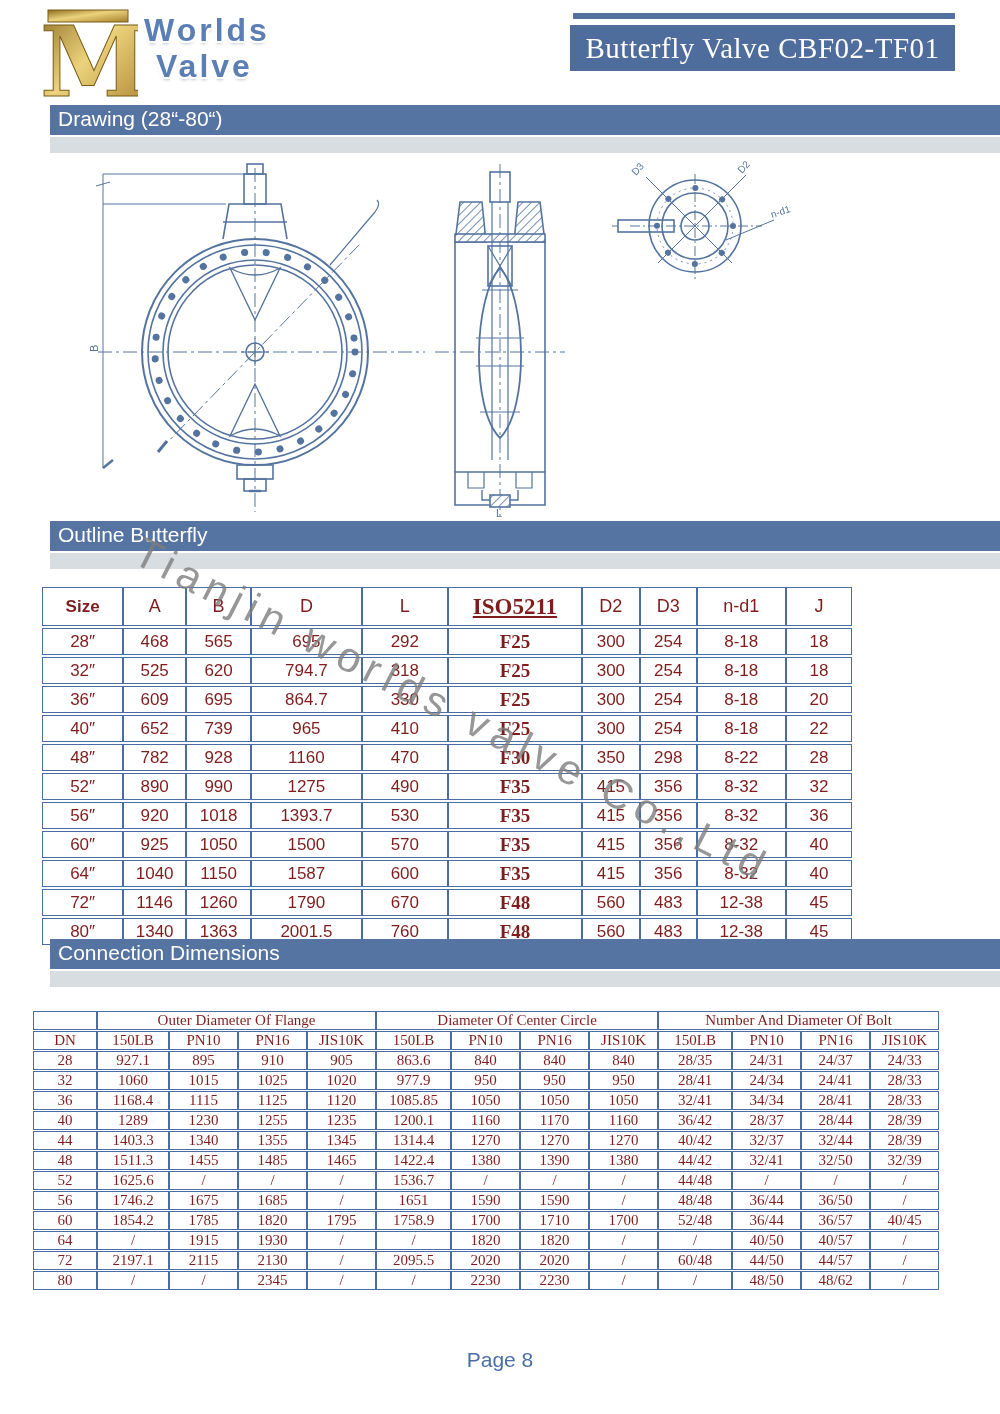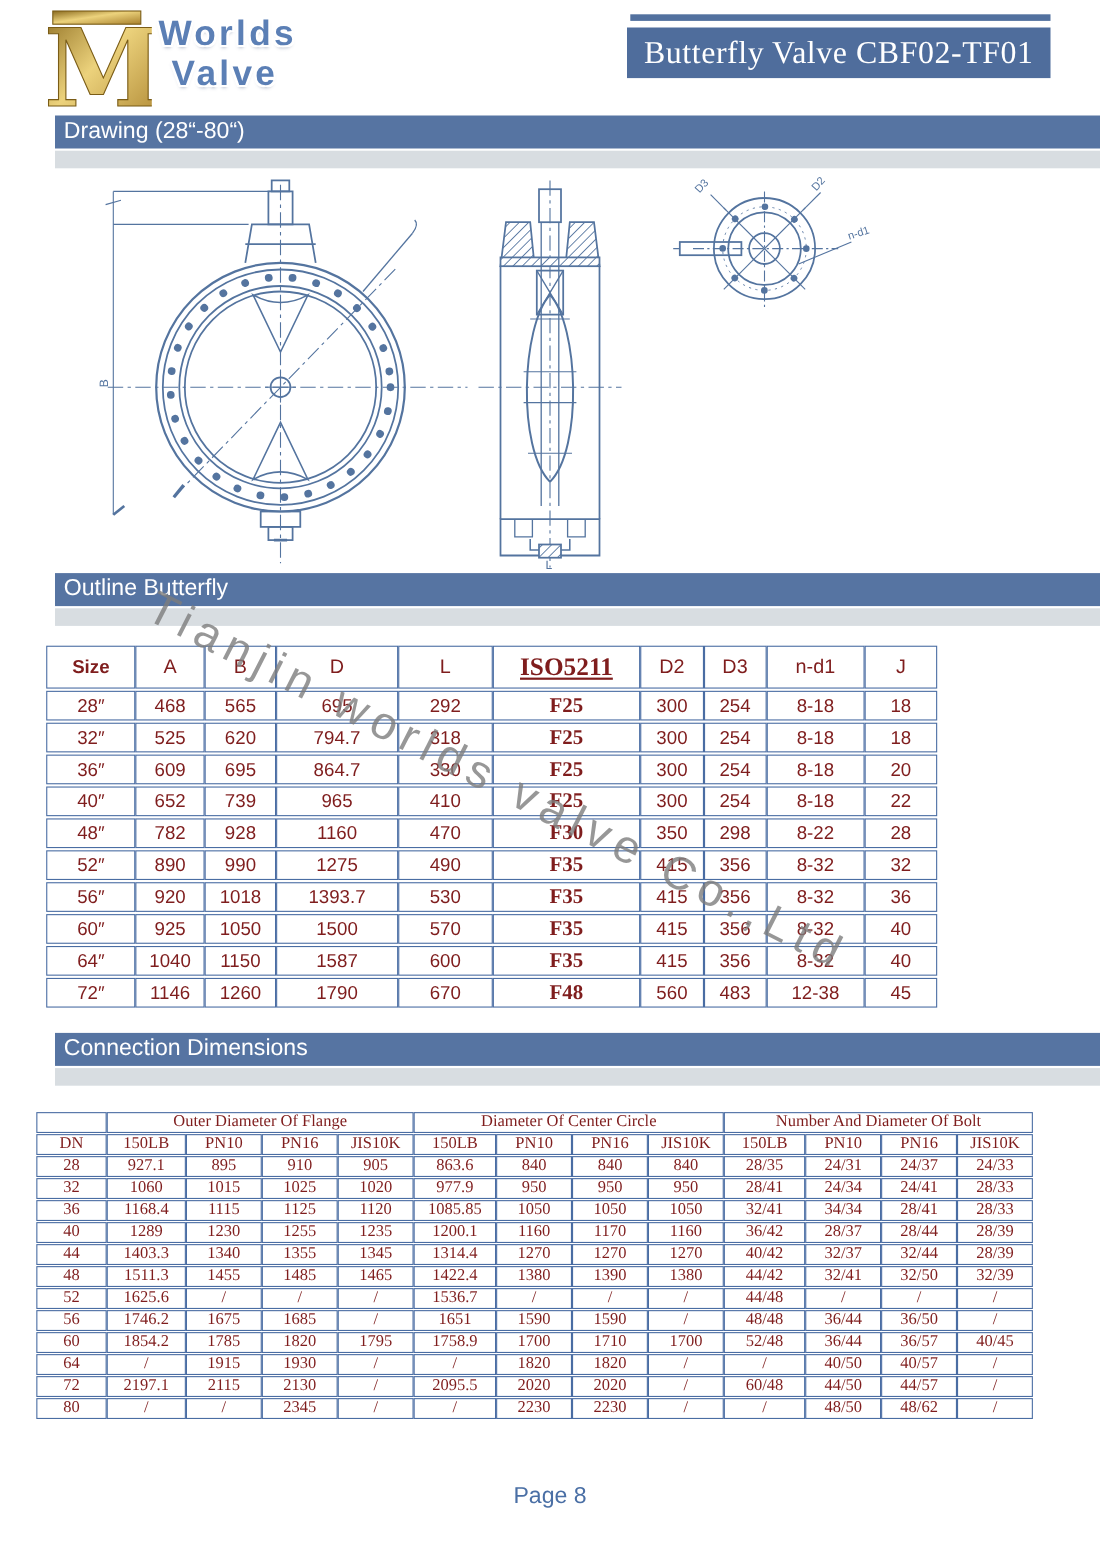--- a/index.html
+++ b/index.html
@@ -332,20 +332,32 @@
         <td>1146</td>
         <td>1260</td>
         <td>1790</td>
         <td>670</td>
         <td>F48</td>
         <td>560</td>
         <td>483</td>
         <td>12-38</td>
         <td>45</td>
       </tr>
+      <tr>
+        <td>80″</td>
+        <td>1340</td>
+        <td>1363</td>
+        <td>2001.5</td>
+        <td>760</td>
+        <td>F48</td>
+        <td>560</td>
+        <td>483</td>
+        <td>12-38</td>
+        <td>45</td>
+      </tr>
     </tbody>
 </table>
 
 <div class="watermark">Tianjin worlds valve Co.,Ltd</div>
 
 <div class="sec" style="top:939px;">
   <div class="bar">Connection Dimensions</div>
   <div class="gray"></div>
 </div>
 

